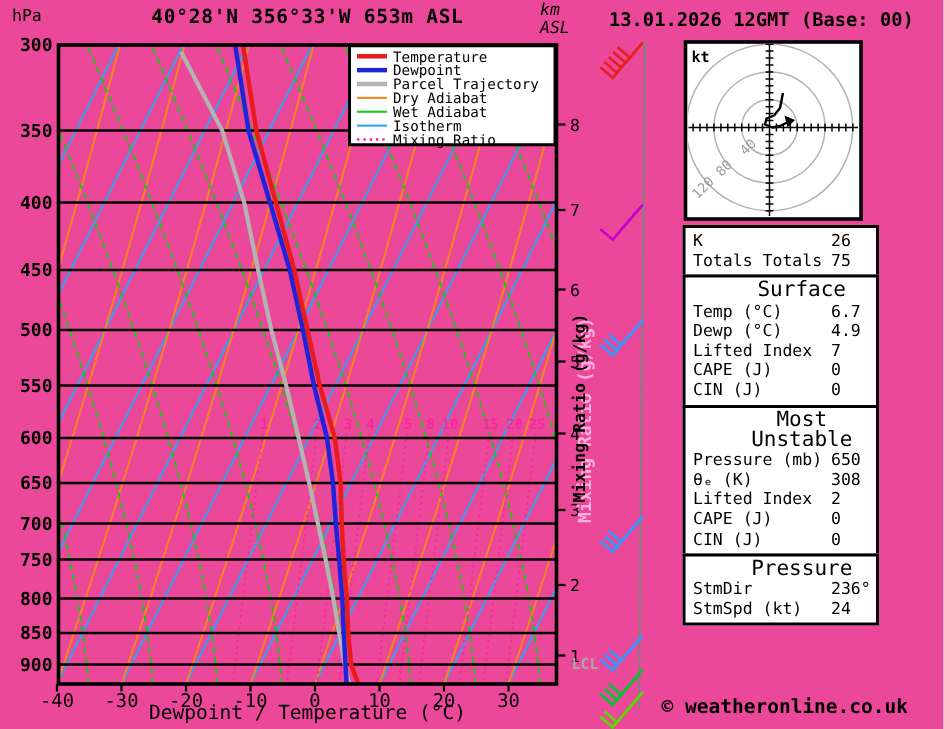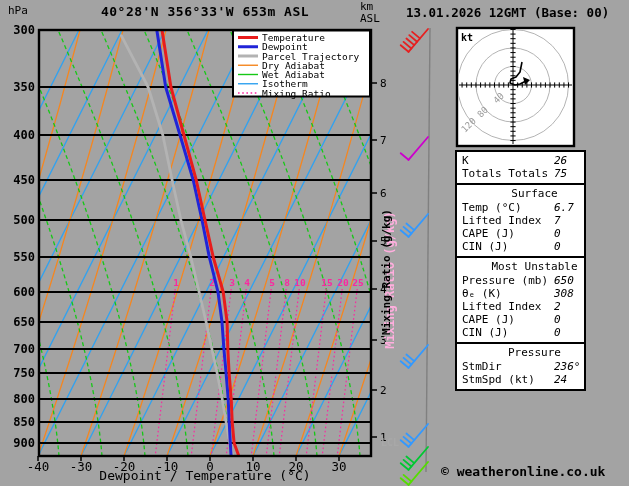--- a/index.html
+++ b/index.html
@@ -1,40 +1,40 @@
 <!DOCTYPE html>
 <html><head>
 <meta charset="utf-8">
 <style>
   html,body{margin:0;padding:0;background:#fff;width:629px;height:486px;overflow:hidden;}
-  #page{position:relative;width:629px;height:486px;background:#a3a3a3;
+  #page{position:relative;width:629px;height:486px;background:#ec4899;
         font-family:"DejaVu Sans Mono","Liberation Mono",monospace;color:#000;}
   .abs{position:absolute;}
   #hpa-label{left:8px;top:4px;font-size:11px;}
   #main-title{left:39px;top:4px;width:332px;text-align:center;font-size:13px;font-weight:bold;letter-spacing:.5px;}
   #km-asl{left:360px;top:1px;width:34px;text-align:left;font-size:11px;line-height:12px;}
   #date-title{left:406px;top:5px;width:223px;font-size:12.5px;font-weight:bold;}
   #xaxis-title{left:39px;top:468px;width:332px;text-align:center;font-size:13px;}
   #footer{left:441px;top:464px;font-size:13px;font-weight:bold;}
   #databox{left:455px;top:152px;width:131px;}
   .tbox{border:2px solid #000;background:#fff;padding:2px 0 3px 0;margin-top:-2px;}
-  .thead{text-align:center;font-size:11px;line-height:13.2px;margin-left:28px;}
+  .thead{text-align:center;font-size:14px;line-height:13.2px;margin-left:28px;}
   .trow{position:relative;font-size:11px;line-height:13.2px;padding-left:5px;height:13.2px;white-space:nowrap;}
-  .tval{position:absolute;left:97px;top:0;font-style:italic;}
+  .tval{position:absolute;left:97px;top:0;}
   svg{position:absolute;left:0;top:0;}
   text{font-family:"DejaVu Sans Mono","Liberation Mono",monospace;}
 </style>
 </head>
 <body>
 
 <div id="page">
 
   <div class="abs" id="hpa-label">hPa</div>
   <div class="abs" id="main-title">40°28'N 356°33'W 653m ASL</div>
-  <div class="abs" id="km-asl" style="white-space:pre;">km
+  <div class="abs" id="km-asl" style="white-space:pre;font-style:italic;">km
 ASL</div>
   <div class="abs" id="date-title">13.01.2026 12GMT (Base: 00)</div>
 
   <svg id="skewt-svg" width="629" height="486" viewBox="0 0 629 486">
     <defs>
       <clipPath id="plotclip">
           <rect x="39" y="30" width="332" height="426"></rect>
         </clipPath>
       <clipPath id="mixclip">
           <rect x="39" y="289" width="332" height="167"></rect>
@@ -330,20 +330,21 @@
   <div class="abs" id="xaxis-title">Dewpoint / Temperature (°C)</div>
 
   <div class="abs" id="databox">
       <div class="tbox">
         <div class="trow"><span>K</span><span class="tval">26</span></div>
         <div class="trow"><span>Totals Totals</span><span class="tval">75</span></div>
       </div>
       <div class="tbox">
         <div class="thead">Surface</div>
         <div class="trow"><span>Temp (°C)</span><span class="tval">6.7</span></div>
+        <div class="trow"><span>Dewp (°C)</span><span class="tval">4.9</span></div>
         <div class="trow"><span>Lifted Index</span><span class="tval">7</span></div>
         <div class="trow"><span>CAPE (J)</span><span class="tval">0</span></div>
         <div class="trow"><span>CIN (J)</span><span class="tval">0</span></div>
       </div>
       <div class="tbox">
         <div class="thead">Most Unstable</div>
         <div class="trow"><span>Pressure (mb)</span><span class="tval">650</span></div>
         <div class="trow"><span>θₑ (K)</span><span class="tval">308</span></div>
         <div class="trow"><span>Lifted Index</span><span class="tval">2</span></div>
         <div class="trow"><span>CAPE (J)</span><span class="tval">0</span></div>

